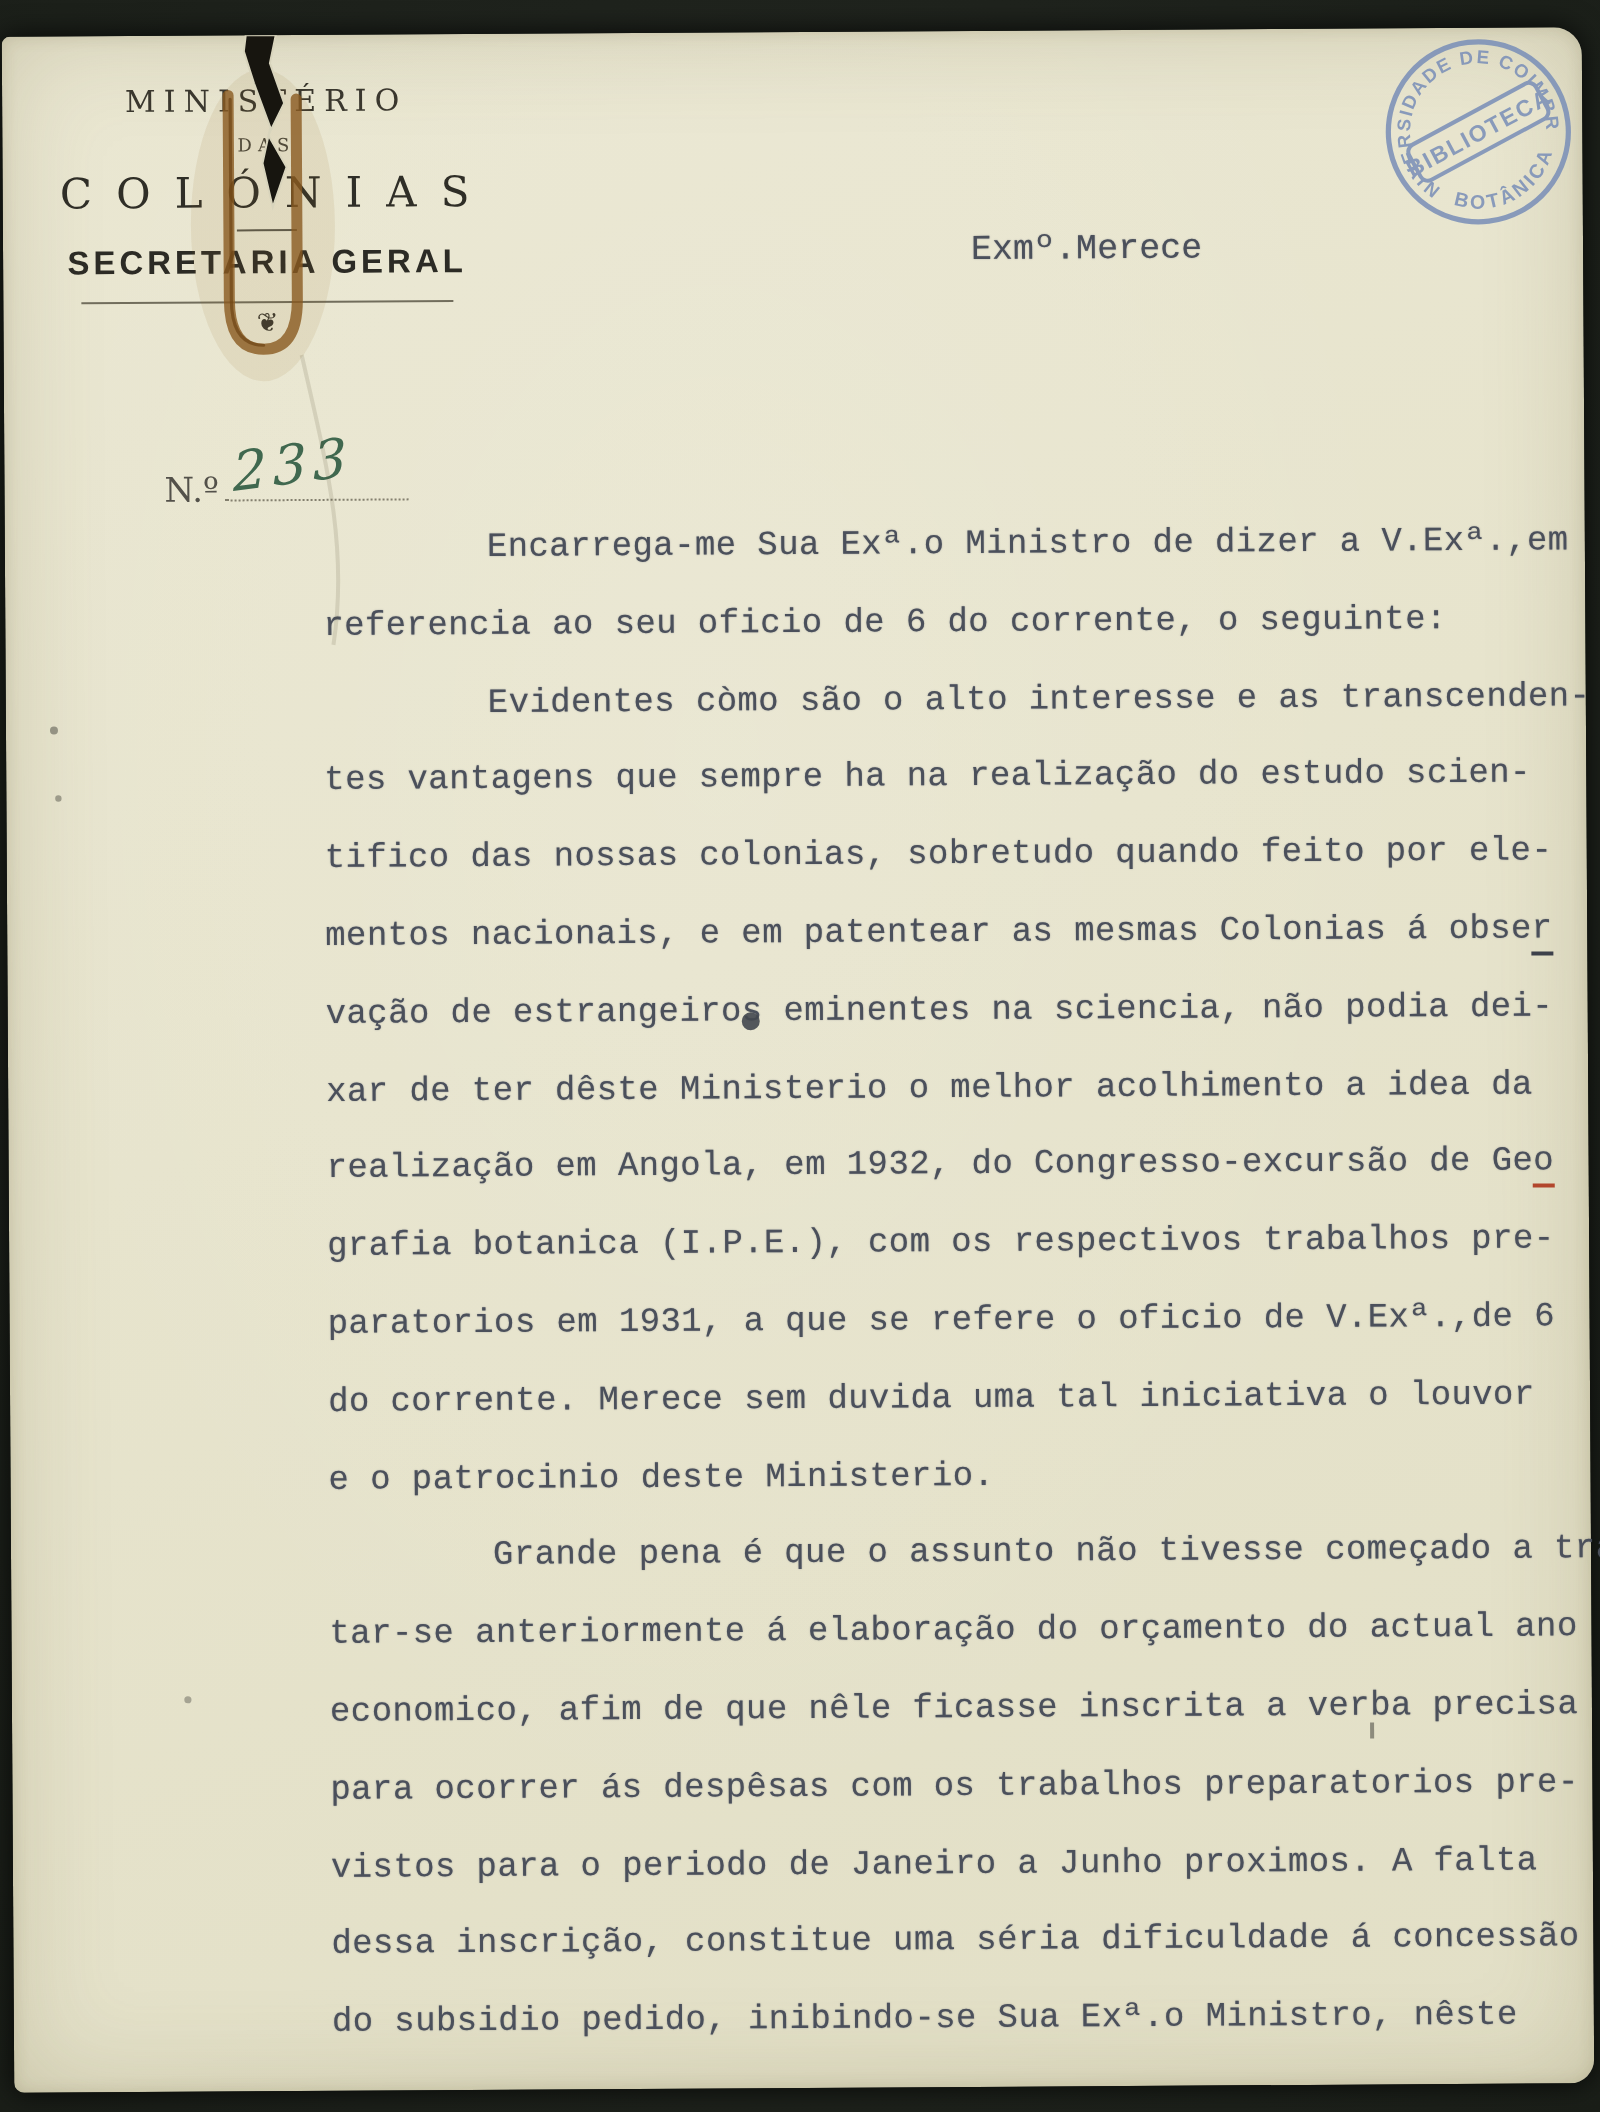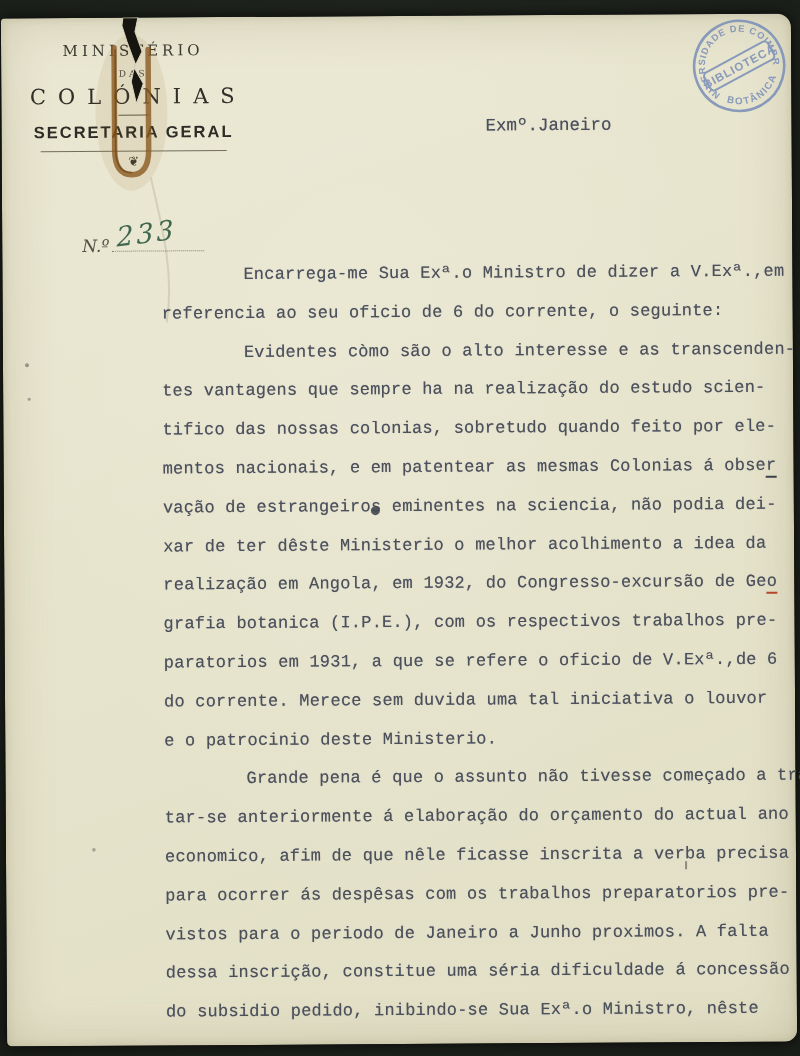--- a/index.html
+++ b/index.html
@@ -27,21 +27,21 @@
   .lh-rule-short{width:30px;height:0;border-top:1.5px solid #5b584c;margin:6px auto 0 auto;}
   .lh-secretaria{font-family:"Liberation Sans",sans-serif;font-weight:bold;font-size:16.5px;letter-spacing:2px;margin-top:7px;color:#2c2b25;}
   .lh-rule-long{width:186px;height:0;border-top:1px solid #716d5c;margin:9px auto 0 auto;}
   .lh-ornament{font-size:13px;margin-top:2px;color:#3a372e;}
   
   .tw{font-family:"Liberation Mono","DejaVu Sans Mono",monospace;color:#4b505b;
       text-shadow:0 0 0.7px rgba(70,75,95,.55);}
   .salutation{position:absolute;left:484px;top:100px;font-size:17.5px;}
   
   .refnum{position:absolute;left:80px;top:218px;}
-  .refnum-label{font-family:"DejaVu Serif",serif;font-style:italic;font-size:17px;color:#53514a;}
+  .refnum-label{font-family:"DejaVu Serif",serif;font-size:17px;color:#53514a;}
   .refnum-line{display:inline-block;width:92px;border-bottom:1.6px dotted #837f6e;height:12px;margin-left:3px;}
   .refnum-value{
     position:absolute;left:34px;top:-18px;
     font-family:"DejaVu Serif",serif;font-style:italic;font-size:27px;letter-spacing:3px;
     color:#40684f;transform:rotate(-7deg) skewX(-6deg);
   }
   
   .letter-body{position:absolute;left:159px;top:239px;width:616px;font-size:17px;letter-spacing:.2px;}
   .line{height:38.8px;line-height:38.8px;white-space:pre;}
   .line.indent{padding-left:82px;}
@@ -79,21 +79,21 @@
         <textPath href="#arcTop" startOffset="50%" text-anchor="middle">UNIVERSIDADE DE COIMBRA</textPath>
       </text>
       <text font-family="Liberation Sans, sans-serif" font-weight="bold" font-size="9.8" letter-spacing="1.5" fill="#7b90b8">
         <textPath href="#arcBottom" startOffset="50%" text-anchor="middle">· BOTÂNICA ·</textPath>
       </text>
       <rect x="-36" y="-10" width="72" height="20" rx="4" fill="#e7e4cd" stroke="#7b90b8" stroke-width="2"></rect>
       <text x="0" y="4.5" text-anchor="middle" font-family="Liberation Sans, sans-serif" font-weight="bold" font-size="11.5" letter-spacing="1" fill="#7b90b8">BIBLIOTECA</text>
     </g>
   </svg>
 
-  <div class="salutation tw" style="color: rgb(75, 80, 91);">Exmº.Janeiro</div>
+  <div class="salutation tw" style="color: rgb(75, 80, 91);">Exmº.Merece</div>
 
   <div class="refnum">
     <span class="refnum-label">N.º</span><span class="refnum-line"></span>
     <span class="refnum-value" style="color: rgb(64, 104, 79);">233</span>
   </div>
 
   <div class="letter-body tw" style="color: rgb(75, 80, 91);">
       <div class="line indent"><span>Encarrega-me Sua Exª.o Ministro de dizer a V.Exª.,em</span></div>
       <div class="line"><span>referencia ao seu oficio de 6 do corrente, o seguinte:</span></div>
       <div class="line indent"><span>Evidentes còmo são o alto interesse e as transcenden-</span></div>

